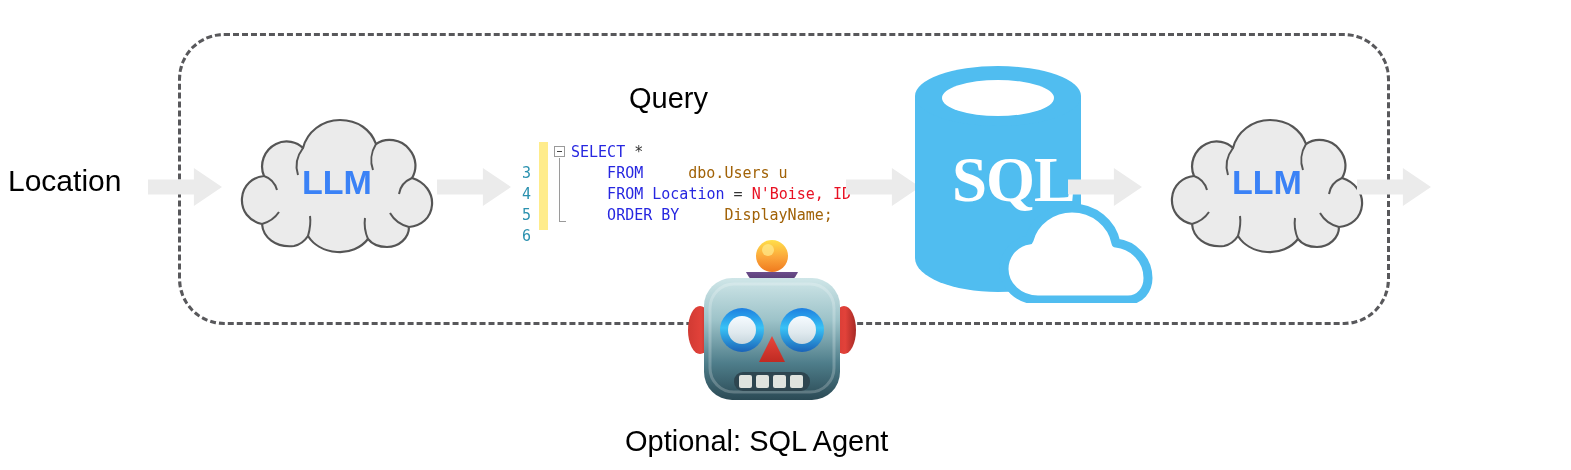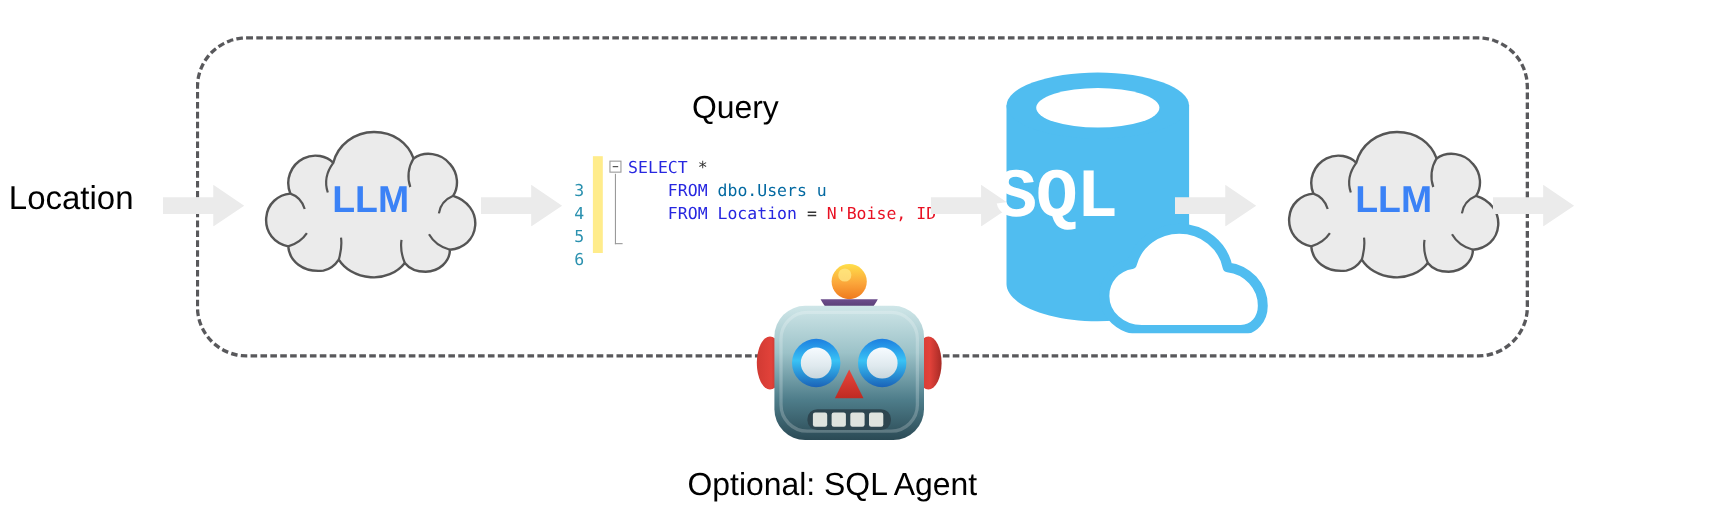--- a/index.html
+++ b/index.html
@@ -141,45 +141,45 @@
     width: 7px; height: 1px;
     background: #9a9a9a;
   }
   .code-text {
     position: absolute;
     left: 56px;
     top: 0;
     text-align: right;
   }
   .kw   { color: #2727e0; }
-  .pln  { color: #0369a1; }
+  .pln  { color: #a16207; padding-left: 36px; }
   .str  { color: #e81123; }
   .op   { color: #333333; }
 
   
   #sql-icon {
     position: absolute;
     left: 905px;
     top: 58px;
     width: 250px;
     height: 245px;
   }
   #sql-icon svg { display: block; width: 100%; height: 100%; }
   .sql-word {
     position: absolute;
     left: 0;
     top: 86px;
     width: 170px;
-    text-align: left;
+    text-align: right;
     font-size: 63px;
     font-weight: bold;
     color: #ffffff;
     letter-spacing: -1px;
     pointer-events: none;
-    font-family: Liberation Mono, monospace;
+    font-family: Liberation Serif, serif;
   }
 
   
   #robot {
     position: absolute;
     left: 686px;
     top: 238px;
     width: 172px;
     height: 172px;
   }
@@ -249,20 +249,21 @@
       <span class="code-text"><span class="kw">    FROM</span><span class="pln"> dbo.Users u</span></span>
     </div>
 
     <div class="code-row">
       <span class="gutter-num">5</span>
       <span class="code-text"><span class="kw">    FROM Location</span><span class="op"> = </span><span class="str">N'Boise, ID'</span></span>
     </div>
 
     <div class="code-row">
       <span class="gutter-num">6</span>
+      <span class="code-text"><span class="kw">    ORDER BY</span><span class="pln"> DisplayName;</span></span>
     </div>
   </div>
 
   <div class="arrow" style="left:846px; top:168px; width:74px; height:38px;"></div>
 
   <div id="sql-icon">
     <svg viewBox="0 0 250 245" xmlns="http://www.w3.org/2000/svg">
 
       <path d="M10,38 L10,200 C10,219 48,234 93,234 C138,234 176,219 176,200 L176,38 Z" fill="#50bdf0"></path>
 

